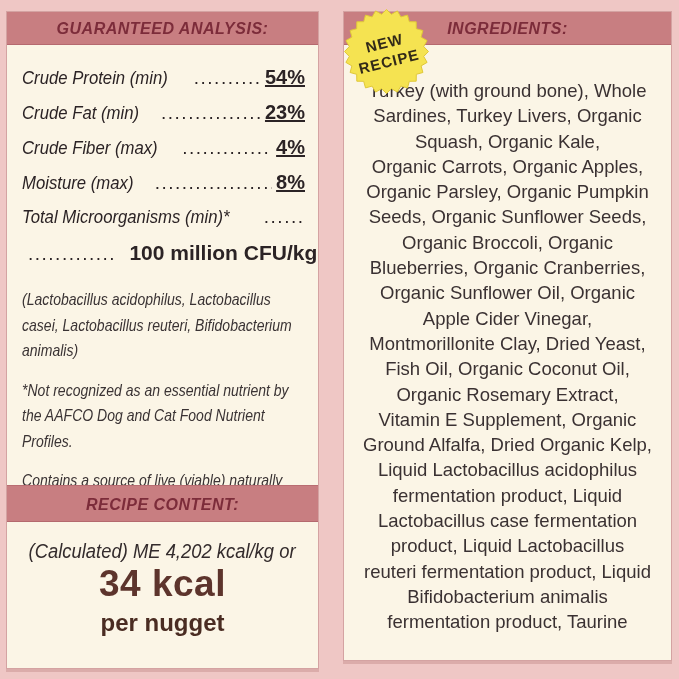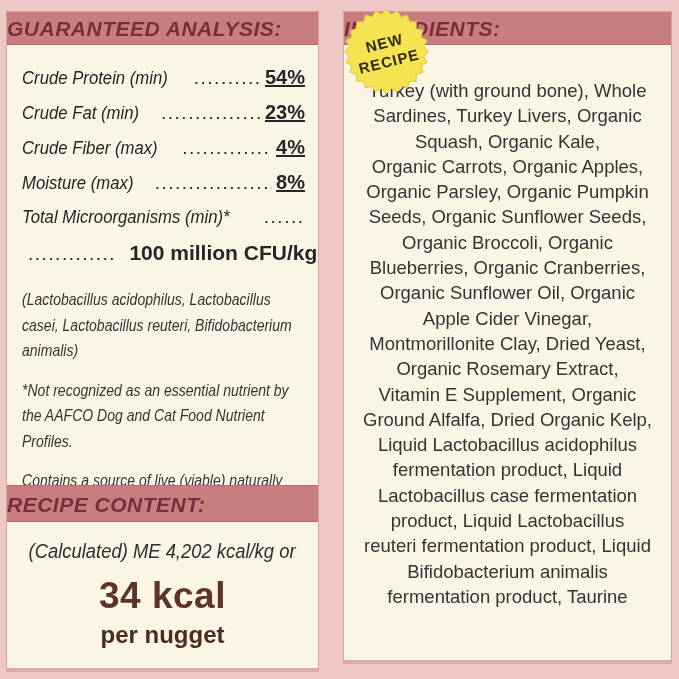--- a/index.html
+++ b/index.html
@@ -32,24 +32,25 @@
     display:flex;
     flex-direction:column;
   }
   #left-panel{left:6px;top:11px;width:313px;height:658px;}
   #right-panel{left:343px;top:11px;width:329px;height:650px;}
   .band{
     background:var(--band);
     color:var(--band-text);
     font-style:italic;
     font-weight:bold;
+    text-align:center;
     flex:0 0 auto;
     height:33px;
     line-height:33px;
-    font-size:21px;
+    font-size:16px;
     letter-spacing:.5px;
     border-bottom:1px solid rgba(124,44,58,.25);
     white-space:nowrap;
   }
   #calorie-band{height:37px;line-height:37px;border-top:1px solid rgba(124,44,58,.2);}
   
   .ga-body{flex:1 1 auto;padding:21px 13px 0 15px;overflow:hidden;}
   .ga-row{display:flex;align-items:baseline;height:24px;margin-bottom:11px;font-size:19px;white-space:nowrap;}
   .ga-label{font-style:italic;display:inline-block;transform:scaleX(.88);transform-origin:left center;}
   .ga-dots{letter-spacing:1.5px;overflow:hidden;flex:0 1 auto;margin-left:6px;}
@@ -64,21 +65,21 @@
     line-height:25.5px;
     color:var(--note-ink);
     white-space:nowrap;
     display:block;
     transform:scaleX(.85);
     transform-origin:left center;
   }
   
   .cal-body{flex:0 0 146px;text-align:center;padding-top:18px;}
   .cal-line1{font-style:italic;font-size:20px;color:#332b2c;white-space:nowrap;display:inline-block;transform:scaleX(.92);}
-  .cal-kcal{font-weight:bold;font-size:37px;color:var(--brown);margin-top:12px;letter-spacing:.5px;}
+  .cal-kcal{font-weight:bold;font-size:37px;color:var(--brown);margin-top:0;letter-spacing:.5px;}
   .cal-per{font-weight:bold;font-size:24px;color:#4a2c22;margin-top:4px;}
   
   .ing-body{flex:1 1 auto;padding-top:33px;overflow:hidden;}
   .ing-line{
     font-size:18.5px;
     line-height:25.3px;
     color:#3a3132;
     text-align:center;
     white-space:nowrap;
   }
@@ -199,20 +200,21 @@
       <div class="ing-line">Organic Broccoli, Organic</div>
 
       <div class="ing-line">Blueberries, Organic Cranberries,</div>
 
       <div class="ing-line">Organic Sunflower Oil, Organic</div>
 
       <div class="ing-line">Apple Cider Vinegar,</div>
 
       <div class="ing-line">Montmorillonite Clay, Dried Yeast,</div>
 
+      <div class="ing-line">Fish Oil, Organic Coconut Oil,</div>
 
       <div class="ing-line">Organic Rosemary Extract,</div>
 
       <div class="ing-line">Vitamin E Supplement, Organic</div>
 
       <div class="ing-line">Ground Alfalfa, Dried Organic Kelp,</div>
 
       <div class="ing-line">Liquid Lactobacillus acidophilus</div>
 
       <div class="ing-line">fermentation product, Liquid</div>

